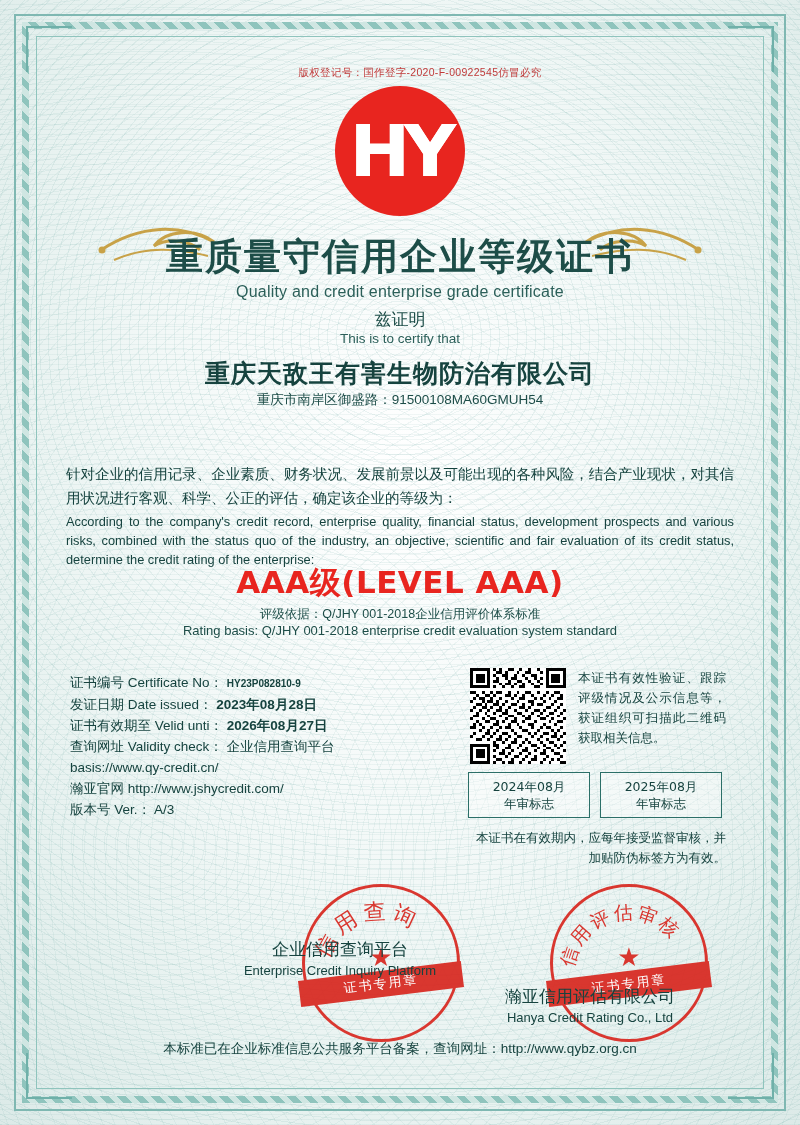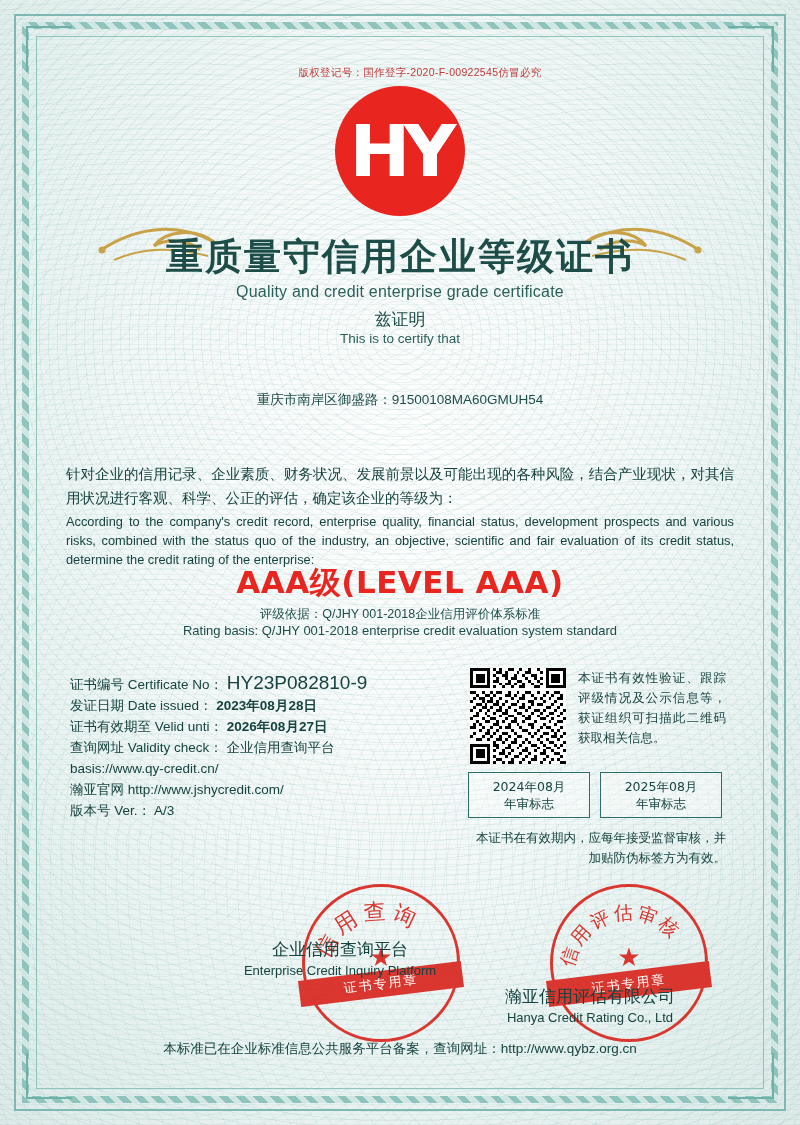--- a/index.html
+++ b/index.html
@@ -133,21 +133,21 @@
   }
 
   
   .info{
     position:absolute;left:70px;top:672px;width:390px;
     font-size:13.5px;color:#16433f;line-height:21px;
   }
   .info .row{white-space:nowrap;}
   .info .lbl-cn{font-family:"DejaVu Sans", sans-serif;}
   .info .val{font-weight:bold;}
-  .info .big{font-size:19px;font-weight:normal;}
+  .info .big{font-size:10px;font-weight:bold;}
 
   
   .qr{
     position:absolute;left:470px;top:668px;width:96px;height:96px;
     background:#fff;
   }
   .qr svg{display:block;}
 
   .qr-note{
     position:absolute;left:578px;top:668px;width:148px;
@@ -243,20 +243,21 @@
         <div class="logo-mark">HY</div>
       </div>
     </div>
 
     <div class="title-cn">重质量守信用企业等级证书</div>
     <div class="title-en">Quality and credit enterprise grade certificate</div>
 
     <div class="certify-cn">兹证明</div>
     <div class="certify-en">This is to certify that</div>
 
+    <div class="company">重庆天敌王有害生物防治有限公司</div>
     <div class="code">重庆市南岸区御盛路：91500108MA60GMUH54</div>
 
     <div class="para">
       <div class="cn">针对企业的信用记录、企业素质、财务状况、发展前景以及可能出现的各种风险，结合产业现状，对其信用状况进行客观、科学、公正的评估，确定该企业的等级为：</div>
       <div class="en">According to the company's credit record, enterprise quality, financial status, development prospects and various risks, combined with the status quo of the industry, an objective, scientific and fair evaluation of its credit status, determine the credit rating of the enterprise:</div>
     </div>
 
     <div class="level">AAA级(LEVEL AAA)</div>
     <div class="basis-cn">评级依据：Q/JHY 001-2018企业信用评价体系标准</div>
     <div class="basis-en">Rating basis: Q/JHY 001-2018 enterprise credit evaluation system standard</div>

